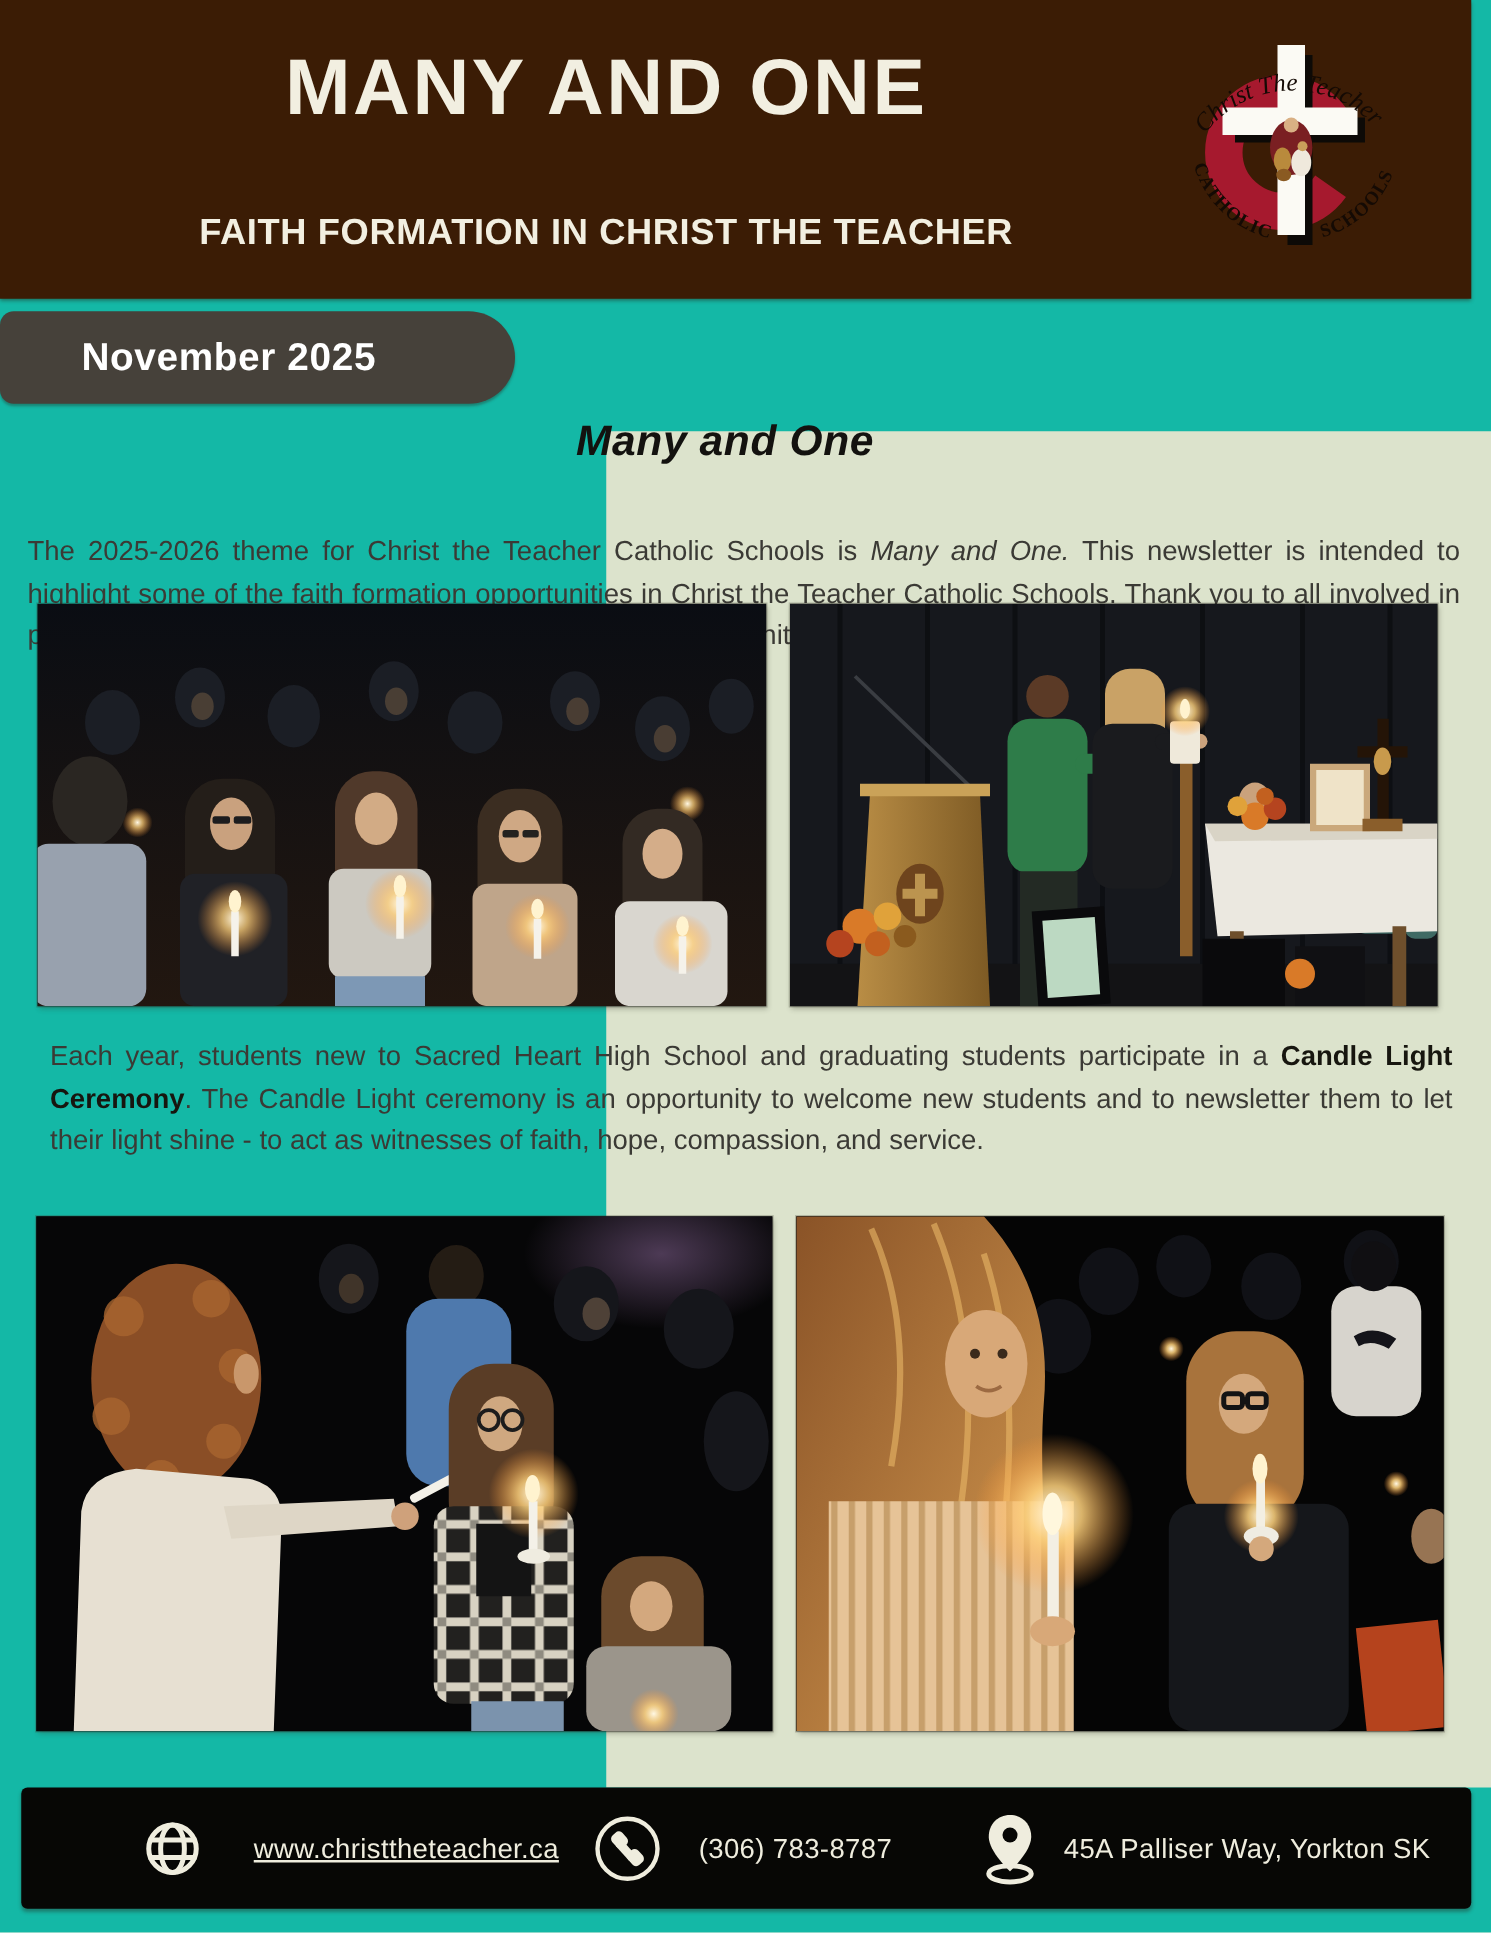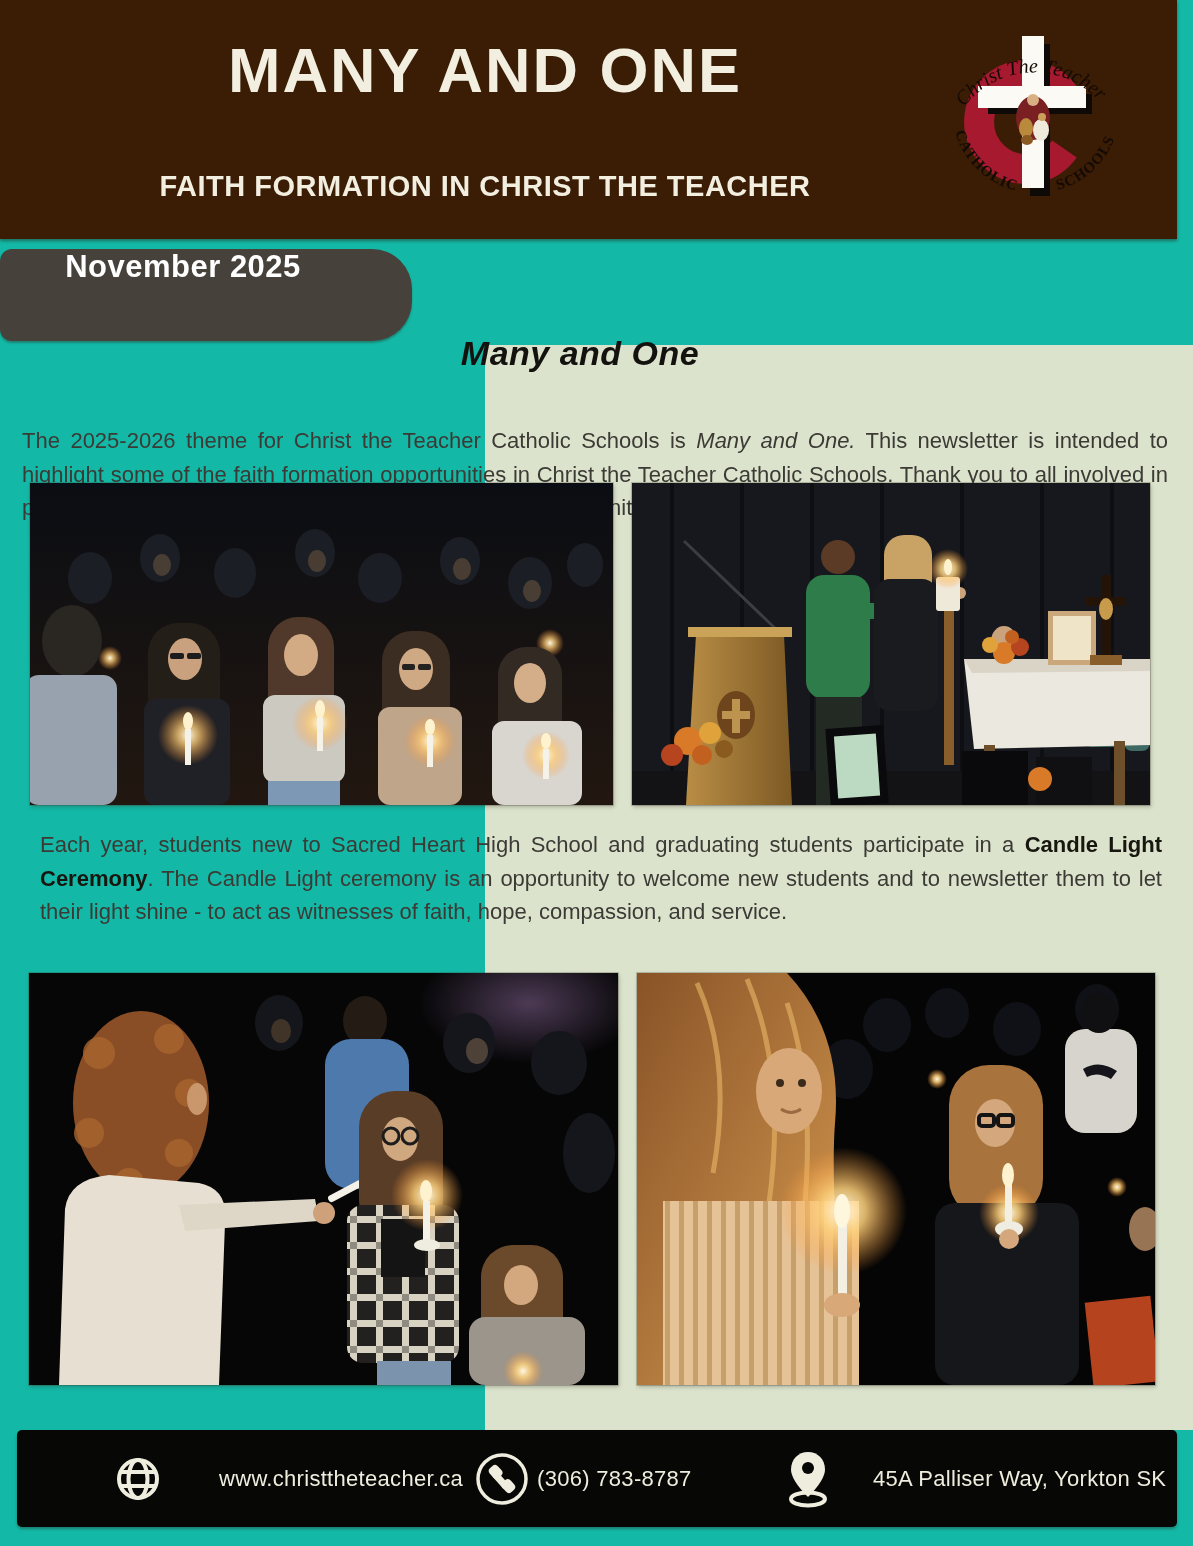--- a/index.html
+++ b/index.html
@@ -25,23 +25,23 @@
   }
   .header-subtitle {
     position:absolute; left:0; top:126px; width:970px; text-align:center;
     font-size:29px; font-weight:bold; line-height:37px; letter-spacing:.5px;
     color:#f2efe1;
     margin-top:42px;
   }
   .logo { position:absolute; left:938px; top:10px; width:190px; height:212px; }
   
   .date-badge {
-    position:absolute; left:0; top:249px; width:412px; height:92px;
+    position:absolute; left:0; top:249px; width:412px; height:74px;
     background:#46413a; border-radius:12px 40px 40px 12px;
-    display:flex; justify-content:center;
+    display:flex; align-items:center; justify-content:center;
     padding-right:46px;
     box-shadow:0 2px 2px rgba(40,35,25,.35);
   }
   .date-badge span { color:#ffffff; font-size:31px; font-weight:bold; letter-spacing:.5px; }
   
   .article-heading {
     position:absolute; left:0; top:334px; width:1160px; text-align:center;
     font-size:34px; font-weight:bold; font-style:italic; color:#13120f;
     letter-spacing:.5px;
   }
@@ -58,23 +58,23 @@
   .photo-3 { left:29px;  top:973px; width:589px; height:412px; }
   .photo-4 { left:637px; top:973px; width:518px; height:412px; }
   
   .footer {
     position:absolute; left:17px; top:1430px; width:1160px; height:97px;
     background:#070705; border-radius:5px; color:#efedde;
     box-shadow:0 2px 3px rgba(40,40,30,.4);
   }
   .fgroup { position:absolute; top:0; height:100%; display:flex; align-items:center; }
   .fgroup .flabel { font-size:22px; letter-spacing:.3px; white-space:nowrap; }
-  .fg-web   { left:98px;  gap:58px; }
-  .fg-phone { left:458px; gap:8px; }
-  .fg-addr  { left:768px; gap:42px; }
+  .fg-web   { left:98px;  gap:42px;text-decoration:underline; }
+  .fg-phone { left:458px; gap:30px; }
+  .fg-addr  { left:768px; gap:20px; }
 </style>
 </head>
 <body>
 
 <div class="page">
 
   <div class="accent-band"></div>
 
   <div class="header">
     <div class="header-title">MANY AND ONE</div>

